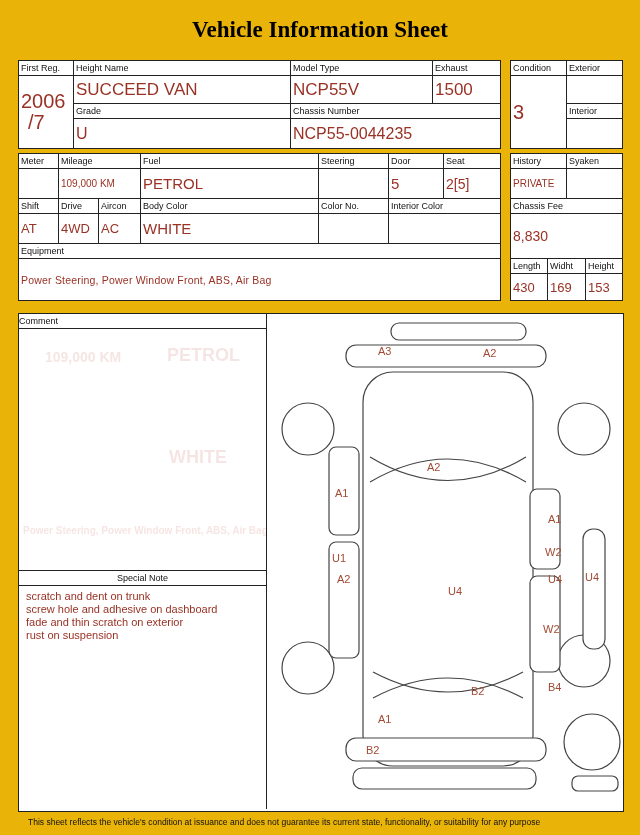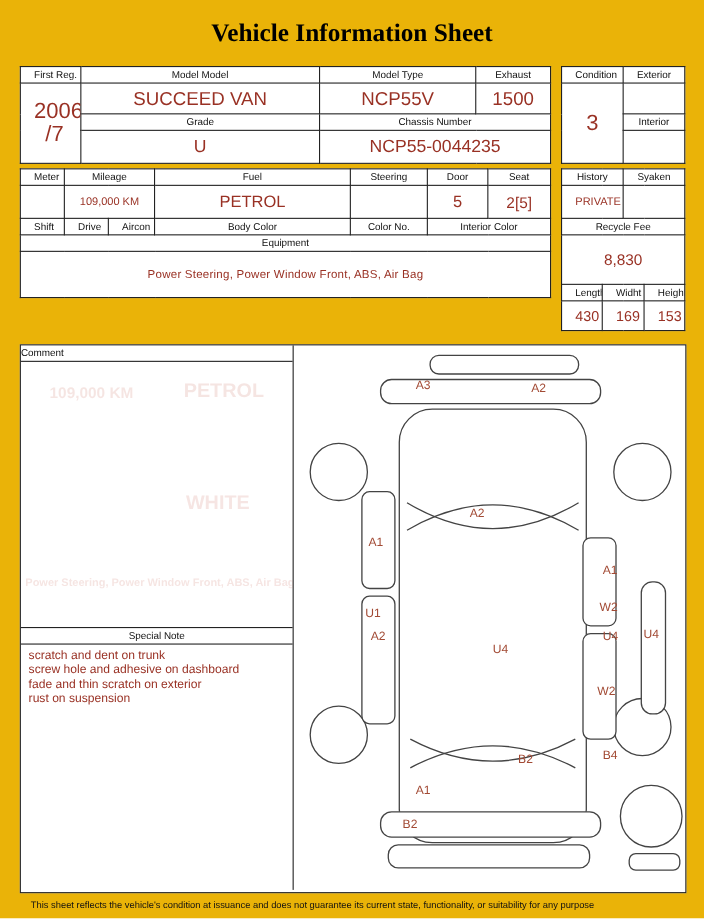--- a/index.html
+++ b/index.html
@@ -1,21 +1,21 @@
 <!DOCTYPE html>
 <html><head>
 <meta charset="utf-8">
 <style>
   html,body{margin:0;padding:0}
   body{width:640px;height:835px;background:#fff;font-family:"Liberation Sans",sans-serif;color:#111}
   .sheet{position:relative;width:640px;height:835px;background:#eab308;overflow:hidden}
   .title{position:absolute;top:17px;left:0;width:100%;text-align:center;
          font-family:"Liberation Serif",serif;font-size:23px;font-weight:bold;color:#000}
   table.tbl{position:absolute;border-collapse:collapse;table-layout:fixed;background:#fff}
-  .tbl td{border:1px solid #222;overflow:hidden;padding:0 12px;text-align:center;vertical-align:middle}
+  .tbl td{border:1px solid #222;overflow:hidden;padding:0 2px;vertical-align:middle}
   .lbl{font-size:9px;color:#111;white-space:nowrap}
   .val{color:#993124}
   .v10{font-size:10px}.v13{font-size:13px}.v14{font-size:14px}
   .v15{font-size:15px}.v16{font-size:16px}.v17{font-size:17px}.v18{font-size:20px}.v20{font-size:20px}
   .firstreg{text-align:left;padding-left:4px;line-height:21px}
   .firstreg .l2{padding-left:7px}
   .equip{font-size:10.5px;text-align:left;vertical-align:top;padding:3px 6px;letter-spacing:.2px}
   .bottom-box{position:absolute;left:18px;top:313px;width:604px;height:497px;border:1px solid #222;background:#fff}
   .comment-box{position:absolute;left:0;top:0;width:247px;height:495px;border-right:1px solid #222}
   .panel-header{height:14px;line-height:14px;text-align:left;font-size:9px;color:#111;border-bottom:1px solid #222}
@@ -38,21 +38,21 @@
   <table class="tbl" style="left:18px;top:60px;width:482px">
     <colgroup>
         <col style="width:55px">
         <col style="width:217px">
         <col style="width:142px">
         <col style="width:68px">
       </colgroup>
     <tbody>
         <tr style="height:15px">
       <td class="lbl">First Reg.</td>
-      <td class="lbl">Model Model</td>
+      <td class="lbl">Height Name</td>
       <td class="lbl">Model Type</td>
       <td class="lbl">Exhaust</td>
     </tr>
     <tr style="height:28px">
       <td class="val v18 firstreg" rowspan="3">
         <span style="display:block">2006</span>
         <span style="display:block" class="l2">/7</span>
       </td>
       <td class="val v17">SUCCEED VAN</td>
       <td class="val v17">NCP55V</td>
@@ -120,20 +120,28 @@
       <td class="val v14">2[5]</td>
     </tr>
     <tr style="height:15px">
       <td class="lbl">Shift</td>
       <td class="lbl">Drive</td>
       <td class="lbl">Aircon</td>
       <td class="lbl">Body Color</td>
       <td class="lbl">Color No.</td>
       <td class="lbl" colspan="2">Interior Color</td>
     </tr>
+    <tr style="height:30px">
+      <td class="val v13">AT</td>
+      <td class="val v13">4WD</td>
+      <td class="val v13">AC</td>
+      <td class="val v15">WHITE</td>
+      <td class="val v13"></td>
+      <td class="val v13" colspan="2"></td>
+    </tr>
     <tr style="height:15px">
       <td class="lbl" colspan="7">Equipment</td>
     </tr>
     <tr style="height:42px">
       <td class="val equip" colspan="7">Power Steering, Power Window  Front, ABS, Air Bag</td>
     </tr>
   </tbody>
     </table>
 
   <table class="tbl" style="left:510px;top:153px;width:112px">
@@ -146,21 +154,21 @@
     <tbody>
         <tr style="height:15px">
       <td class="lbl" colspan="2">History</td>
       <td class="lbl" colspan="2">Syaken</td>
     </tr>
     <tr style="height:30px">
       <td class="val v10" colspan="2">PRIVATE</td>
       <td class="val v10" colspan="2"></td>
     </tr>
     <tr style="height:15px">
-      <td class="lbl" colspan="4">Recycle Fee</td>
+      <td class="lbl" colspan="4">Chassis Fee</td>
     </tr>
     <tr style="height:45px">
       <td class="val v14" colspan="4">8,830</td>
     </tr>
     <tr style="height:15px">
       <td class="lbl">Length</td>
       <td class="lbl" colspan="2">Widht</td>
       <td class="lbl">Height</td>
     </tr>
     <tr style="height:27px">

